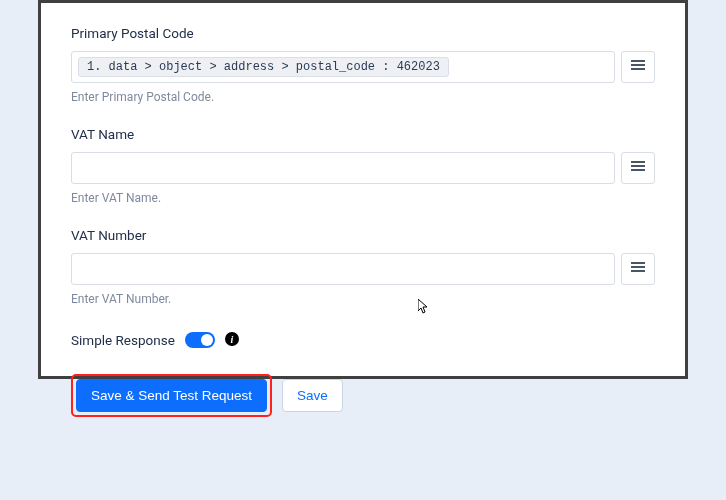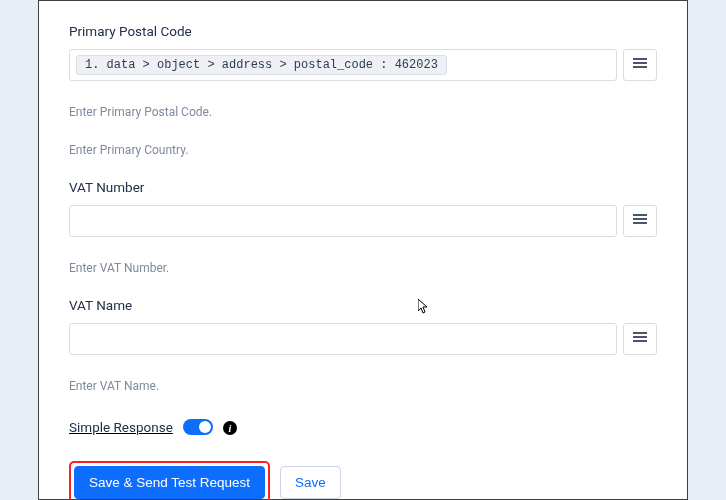--- a/index.html
+++ b/index.html
@@ -11,22 +11,22 @@
       font-family: -apple-system, BlinkMacSystemFont, "Segoe UI", Roboto, "Helvetica Neue", Arial, sans-serif;
       background: #e8eef8;
       width: 726px;
       height: 500px;
       overflow: hidden;
     }
     .panel {
       background: #ffffff;
       margin: 0 38px;
       padding: 0 30px 30px 30px;
-      height: 500px;
-      border: 1px solid #404040;
+      height: 379px;
+      border: 3px solid #404040;
     }
     .form-group {
       margin-top: 22px;
     }
     .label {
       font-size: 13.5px;
       color: #22304a;
       margin-bottom: 10px;
       display: block;
     }
@@ -66,28 +66,27 @@
       border-radius: 3px;
       padding: 2px 8px;
       font-family: "SFMono-Regular", Consolas, "Liberation Mono", Menlo, monospace;
       font-size: 12px;
       color: #2b3a55;
       white-space: nowrap;
     }
     .help-text {
       font-size: 12px;
       color: #7f8a9e;
-      margin-top: 24px;
+      margin-top: 7px;
     }
     .toggle-row {
       display: flex;
-      align-items: flex-end;
+      align-items: flex-start;
       gap: 10px;
       margin-top: 26px;
-      text-decoration: underline;
     }
     .toggle-label {
       font-size: 13.5px;
       color: #22304a;
     }
     .toggle {
       width: 30px;
       height: 16px;
       background: #0d6efd;
       border-radius: 10px;
@@ -172,57 +171,56 @@
               <rect x="1" y="7" width="14" height="2"></rect>
               <rect x="1" y="11" width="14" height="2"></rect>
             </svg>
         </span>
       </div>
     </div>
     <div class="help-text">Enter Primary Postal Code.</div>
   </div>
 
   <div class="form-group">
-    <div class="help-text">Enter Primary Country.</div>
+  </div>
+
+  <div class="form-group">
+    <span class="label">VAT Name</span>
+    <div class="input-row">
+      <div class="input-box"></div>
+      <div class="menu-btn">
+        <span>
+          <svg viewBox="0 0 16 16">
+              <rect x="1" y="3" width="14" height="2"></rect>
+              <rect x="1" y="7" width="14" height="2"></rect>
+              <rect x="1" y="11" width="14" height="2"></rect>
+            </svg>
+        </span>
+      </div>
+    </div>
+    <div class="help-text">Enter VAT Name.</div>
   </div>
 
   <div class="form-group">
     <span class="label">VAT Number</span>
     <div class="input-row">
       <div class="input-box"></div>
       <div class="menu-btn">
         <span>
           <svg viewBox="0 0 16 16">
               <rect x="1" y="3" width="14" height="2"></rect>
               <rect x="1" y="7" width="14" height="2"></rect>
               <rect x="1" y="11" width="14" height="2"></rect>
             </svg>
         </span>
       </div>
     </div>
     <div class="help-text">Enter VAT Number.</div>
   </div>
 
-  <div class="form-group">
-    <span class="label">VAT Name</span>
-    <div class="input-row">
-      <div class="input-box"></div>
-      <div class="menu-btn">
-        <span>
-          <svg viewBox="0 0 16 16">
-              <rect x="1" y="3" width="14" height="2"></rect>
-              <rect x="1" y="7" width="14" height="2"></rect>
-              <rect x="1" y="11" width="14" height="2"></rect>
-            </svg>
-        </span>
-      </div>
-    </div>
-    <div class="help-text">Enter VAT Name.</div>
-  </div>
-
   <div class="toggle-row">
     <span class="toggle-label">Simple Response</span>
     <div class="toggle">
       <div class="toggle-knob"></div>
     </div>
     <div class="info-icon">i</div>
   </div>
 
   <div class="button-row">
     <span class="highlight-box">

